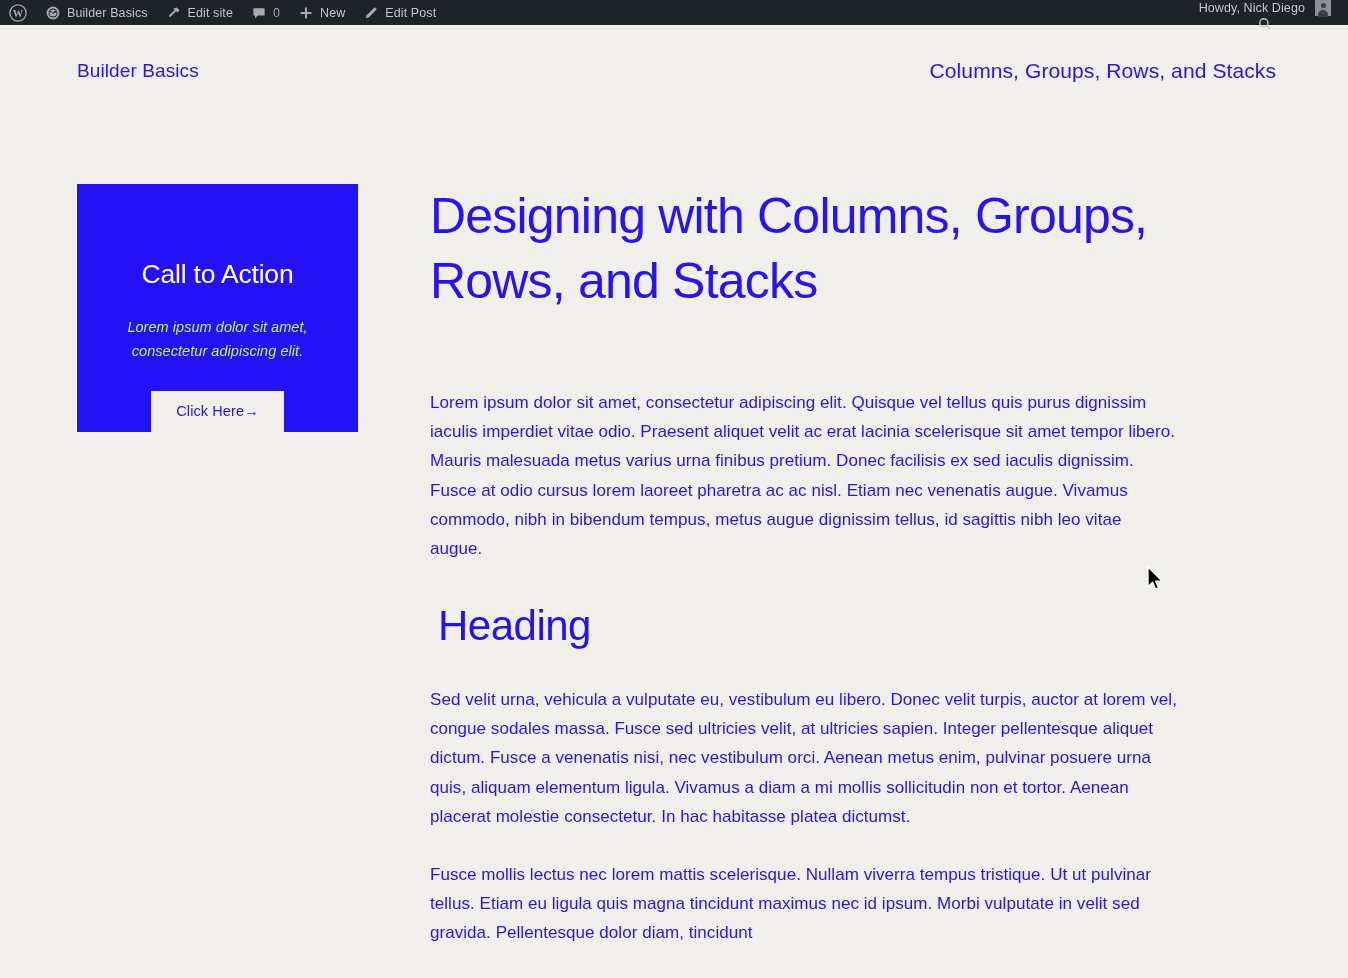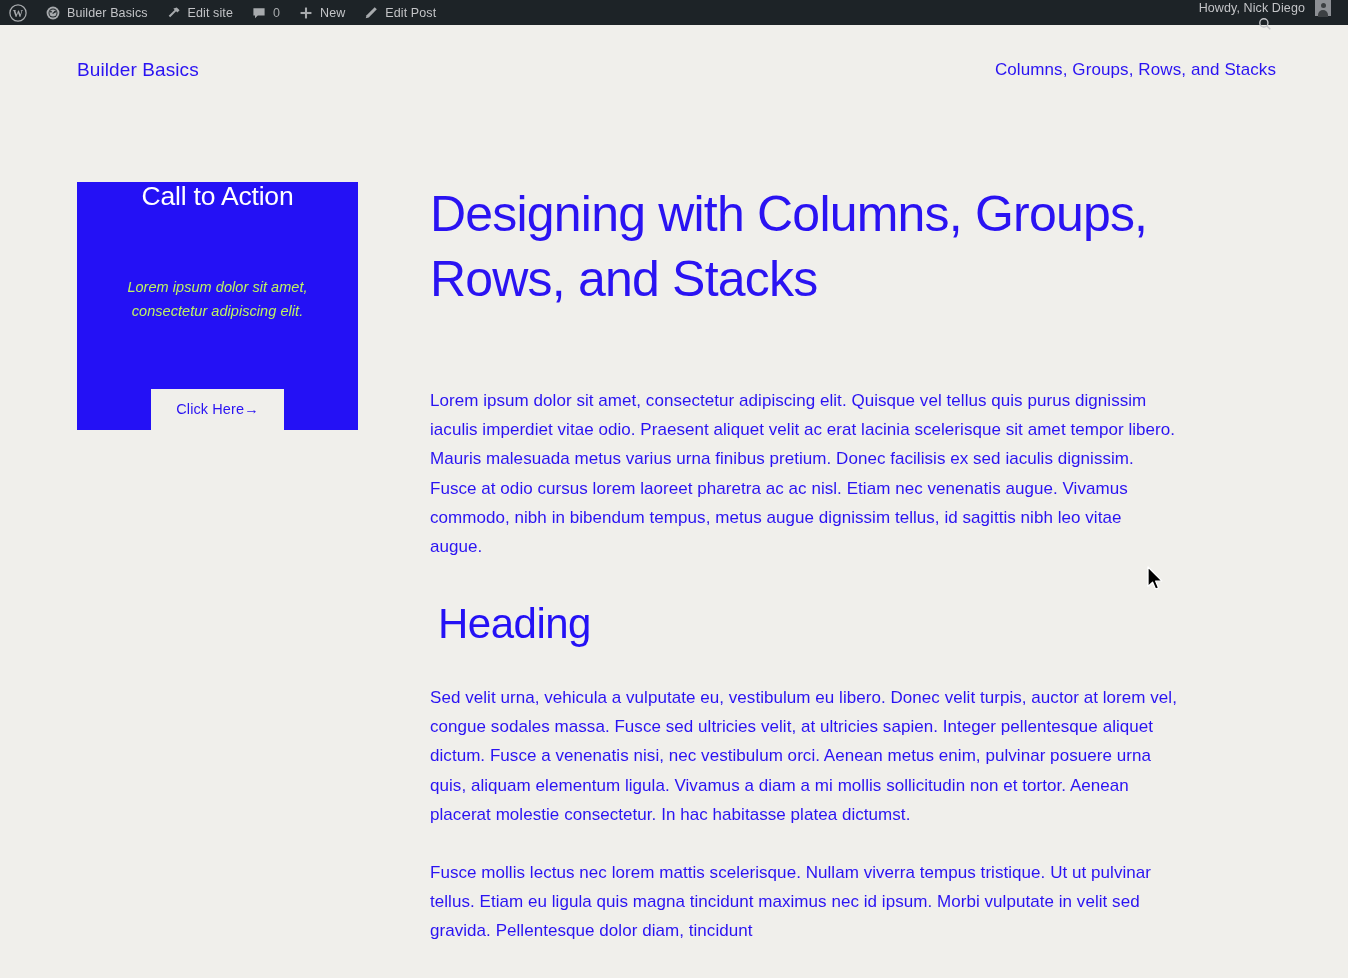--- a/index.html
+++ b/index.html
@@ -46,42 +46,42 @@
   
   #site-header {
     display: flex; align-items: center; justify-content: space-between;
     padding: 34px 72px 0 77px;
   }
   #site-title {
     font-size: 19px; font-weight: 400; color: #2a13f2;
     letter-spacing: .1px;
   }
   #nav-link {
-    font-size: 17px; color: #2a13f2; letter-spacing: .1px;
+    font-size: 21px; color: #2a13f2; letter-spacing: .1px;
   }
 
   
   #content {
     display: flex;
     align-items: flex-start;
     padding: 101px 0 0 77px;
   }
   #col-left { width: 281px; flex: 0 0 281px; }
   #col-right {
     flex: 1 1 auto;
     padding-left: 72px;
     padding-right: 170px;
   }
 
   
   #cta {
     width: 281px; height: 248px;
     background: #2411f5;
     display: flex; flex-direction: column;
-    align-items: center; justify-content: space-between;
+    align-items: center; justify-content: flex-end;
     text-align: center;
     padding: 0 26px;
   }
   #cta-title {
     color: #ffffff;
     font-size: 26.5px; font-weight: 400;
     letter-spacing: -.2px;
     margin: 0 0 27px 0;
     line-height: 1.1;
   }

